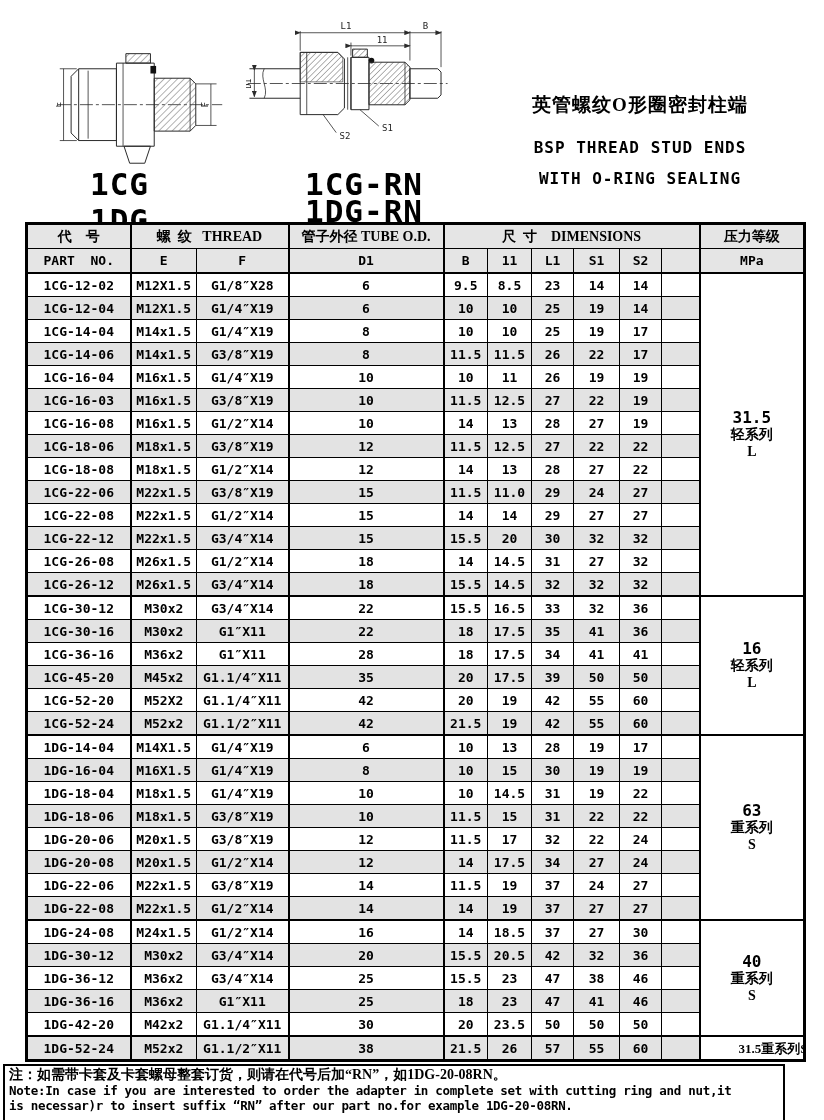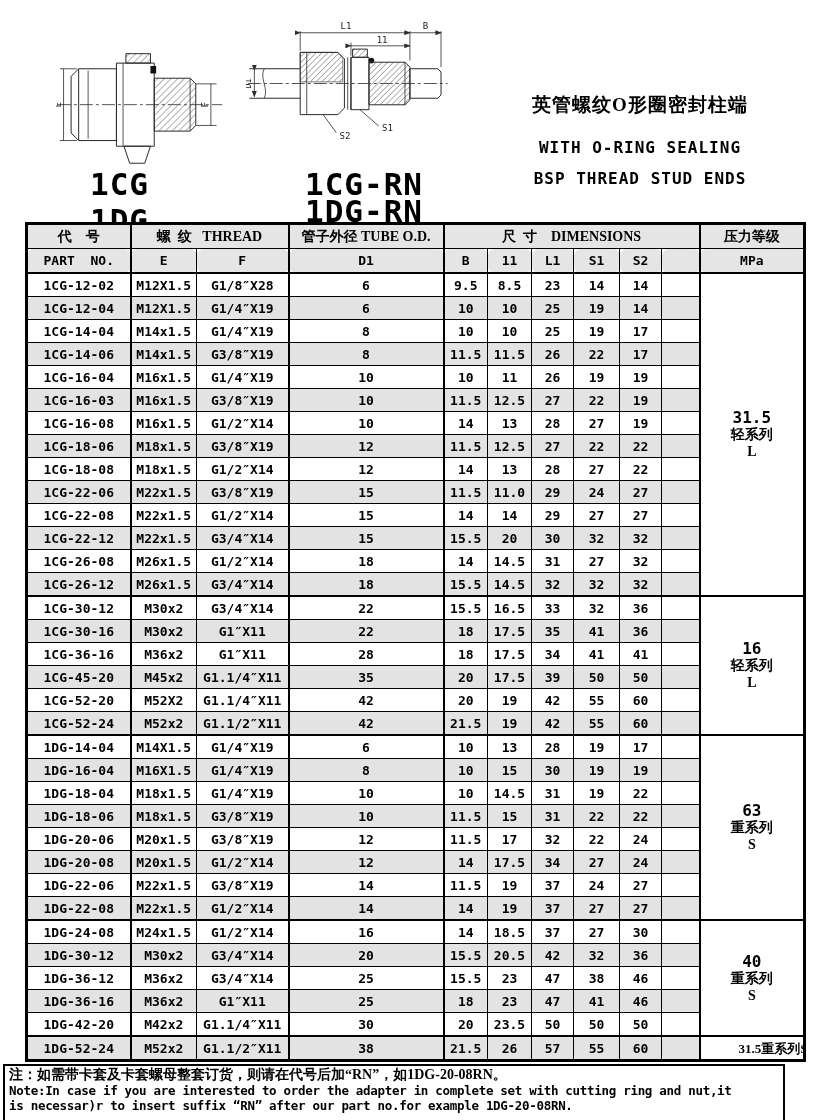--- a/index.html
+++ b/index.html
@@ -24,21 +24,21 @@
   .tbl-wrap { position:absolute; top:222px; left:25px; }
   table { border-collapse:collapse; table-layout:fixed; width:778px; border:3px solid #000; }
   th, td { border:1px solid #000; text-align:center; vertical-align:middle;
     padding:0; white-space:pre; overflow:hidden; }
   thead th { background:#e5e5e5; height:23px; font-weight:bold; font-size:14px; }
   thead .mono-h { font-family:"DejaVu Sans Mono", monospace; font-size:13px; }
   tbody td { height:22px; font-family:"DejaVu Sans Mono", monospace;
     font-weight:bold; font-size:13px; }
   tr.shade td { background:#e3e3e3; }
   tr.group-start td { border-top:2px solid #000;text-align:center; }
-  thead tr.h2 th { border-bottom:2px solid #000;border-radius:7px; }
+  thead tr.h2 th { border-bottom:2px solid #000; }
   
   thead tr.h1 th:nth-child(2), thead tr.h1 th:nth-child(3),
   thead tr.h1 th:nth-child(4), thead tr.h1 th:nth-child(5),
   thead tr.h2 th:nth-child(2), thead tr.h2 th:nth-child(4),
   thead tr.h2 th:nth-child(5), thead tr.h2 th:nth-child(11),
   tbody td:nth-child(2), tbody td:nth-child(4), tbody td:nth-child(5),
   td.pressure-cell { border-left:2px solid #000; }
   td.pressure-cell { background:#fff !important; font-family:"Liberation Serif", serif;
     font-weight:bold; font-size:14px; line-height:17px; }
   td.pressure-cell .num { font-family:"DejaVu Sans Mono", monospace; font-size:16px; }
@@ -142,22 +142,22 @@
     <line x1="94" y1="118" x2="110" y2="140" stroke-width="0.8"></line>
     <text x="114" y="148" font-size="11" fill="#222" stroke="none" font-family="DejaVu Sans Mono, monospace">S2</text>
     <line x1="139" y1="112" x2="162" y2="132" stroke-width="0.8"></line>
     <text x="166" y="138" font-size="11" fill="#222" stroke="none" font-family="DejaVu Sans Mono, monospace">S1</text>
   </svg>
   <div class="fig-label" style="left:305px; top:166px;">1CG-RN</div>
   <div class="fig-label" style="left:305px; top:193px;">1DG-RN</div>
 
   <div class="title-block">
     <div class="title-zh">英管螺纹O形圈密封柱端</div>
+    <div class="title-en">BSP THREAD STUD ENDS</div>
     <div class="title-en">WITH O-RING SEALING</div>
-    <div class="title-en">BSP THREAD STUD ENDS</div>
   </div>
 
   <div class="tbl-wrap">
     <table>
       <colgroup>
         <col style="width:104px">
           <col style="width:66px">
           <col style="width:92px">
         <col style="width:155px">
           <col style="width:44px">

